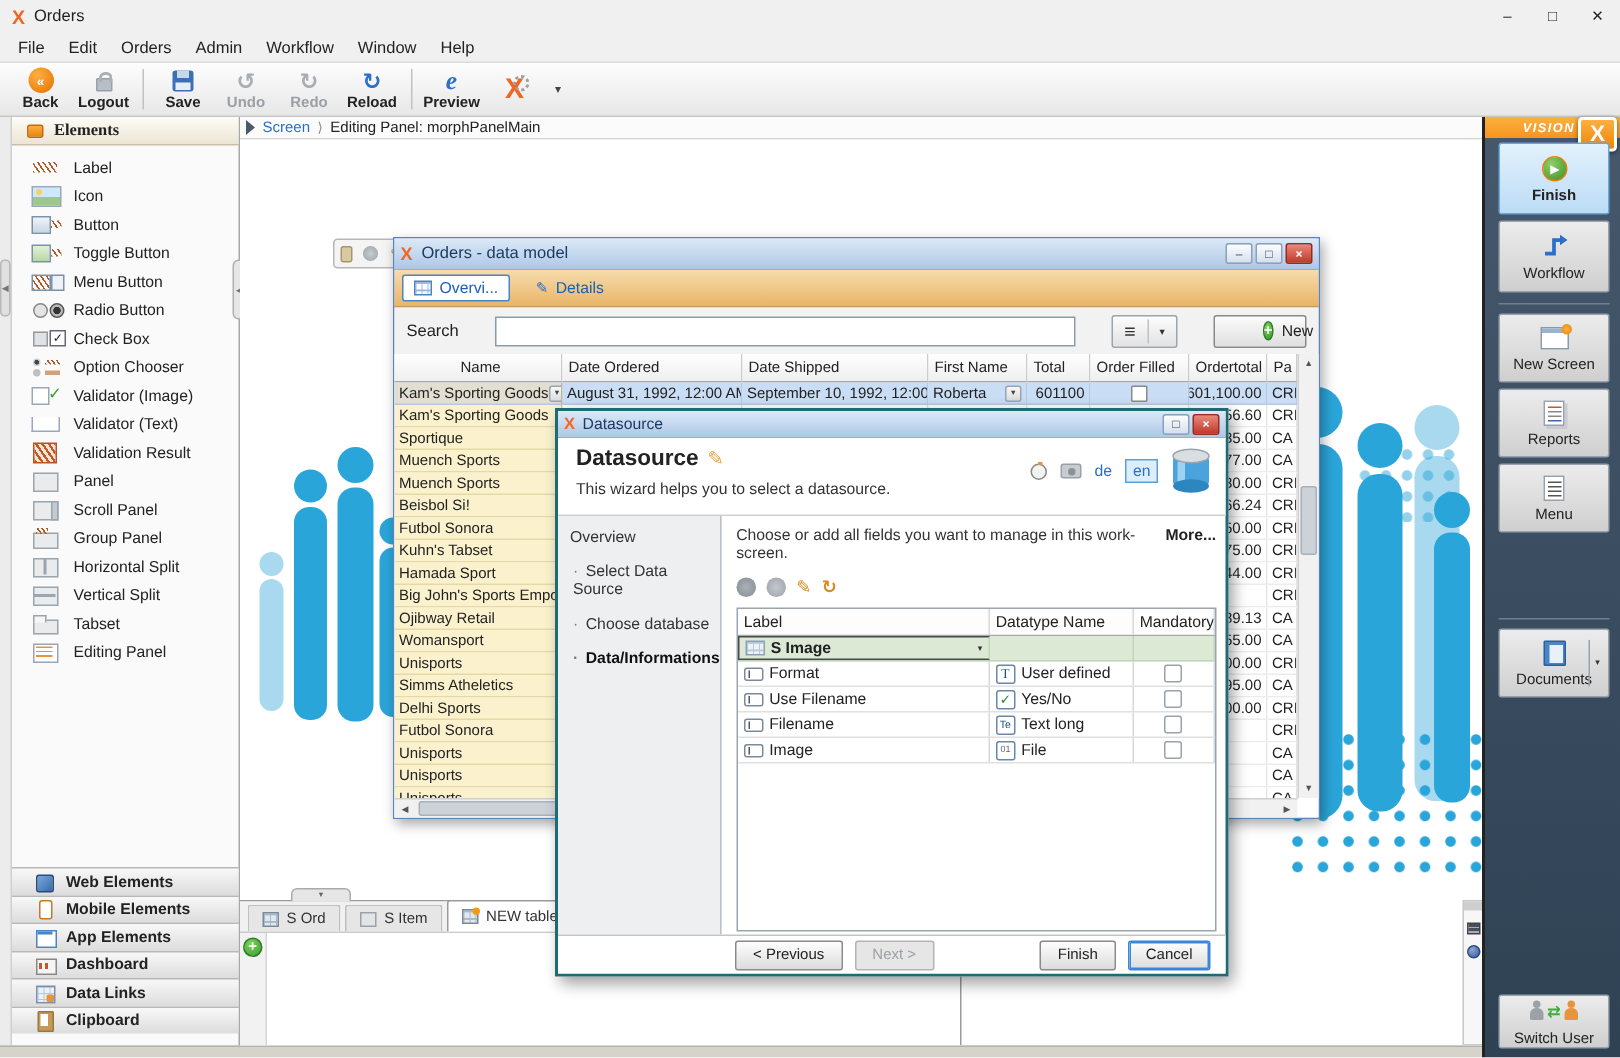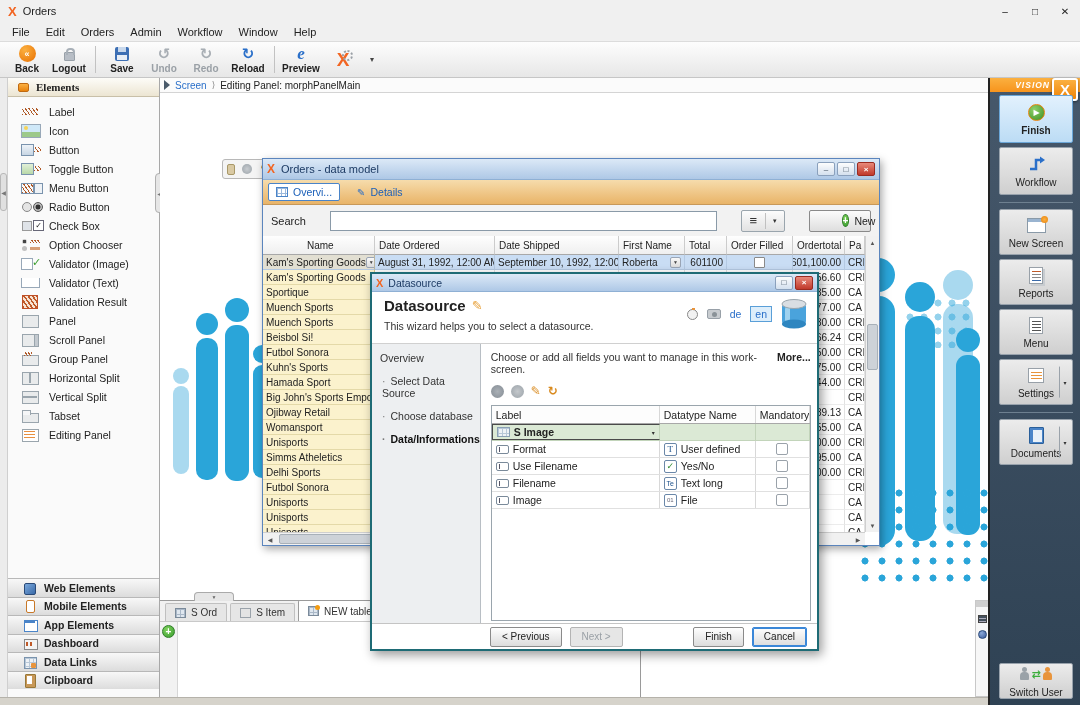--- a/index.html
+++ b/index.html
@@ -696,21 +696,21 @@
               <div class="otd" style="width: 66px;"></div>
               <div class="otd num" style="width: 52px;">
                 <span>350.00</span>
               </div>
               <div class="otd" style="width: 20px;">
                 <span>CRI</span>
               </div>
             </div>
             <div class="otr">
               <div class="otd name-cell" style="width: 112px;">
-                <span>Kuhn's Sports</span>
+                <span>Kuhn's Tabset</span>
               </div>
               <div class="otd " style="width: 120px;">
                 <span></span>
               </div>
               <div class="otd " style="width: 124px;">
                 <span></span>
               </div>
               <div class="otd " style="width: 66px;">
                 <span></span>
               </div>
@@ -1195,27 +1195,20 @@
           <span class="rsi-newscreen"></span>
         </span>
       <span class="rs-label">New Screen</span>
     </div>
     <div class="rs-btn" style="top:231px;height:46px">
       <span class="rsi">
           <span class="rsi-menu"></span>
         </span>
       <span class="rs-label">Menu</span>
     </div>
-    <div class="rs-btn" style="top:281px;height:46px">
-      <span class="rsi">
-          <span class="rsi-settings"></span>
-        </span>
-      <span class="rs-label">Settings</span>
-      <span class="rs-caret">▾</span>
-    </div>
     <div class="rs-div" style="top:334px"></div>
     <div class="rs-btn" style="top:341px;height:46px">
       <span class="rsi">
           <span class="rsi-book"></span>
         </span>
       <span class="rs-label">Documents</span>
       <span class="rs-caret">▾</span>
     </div>
     <div class="rs-btn" style="top:585px;height:36px">
       <span class="rsi rsi-switch">

